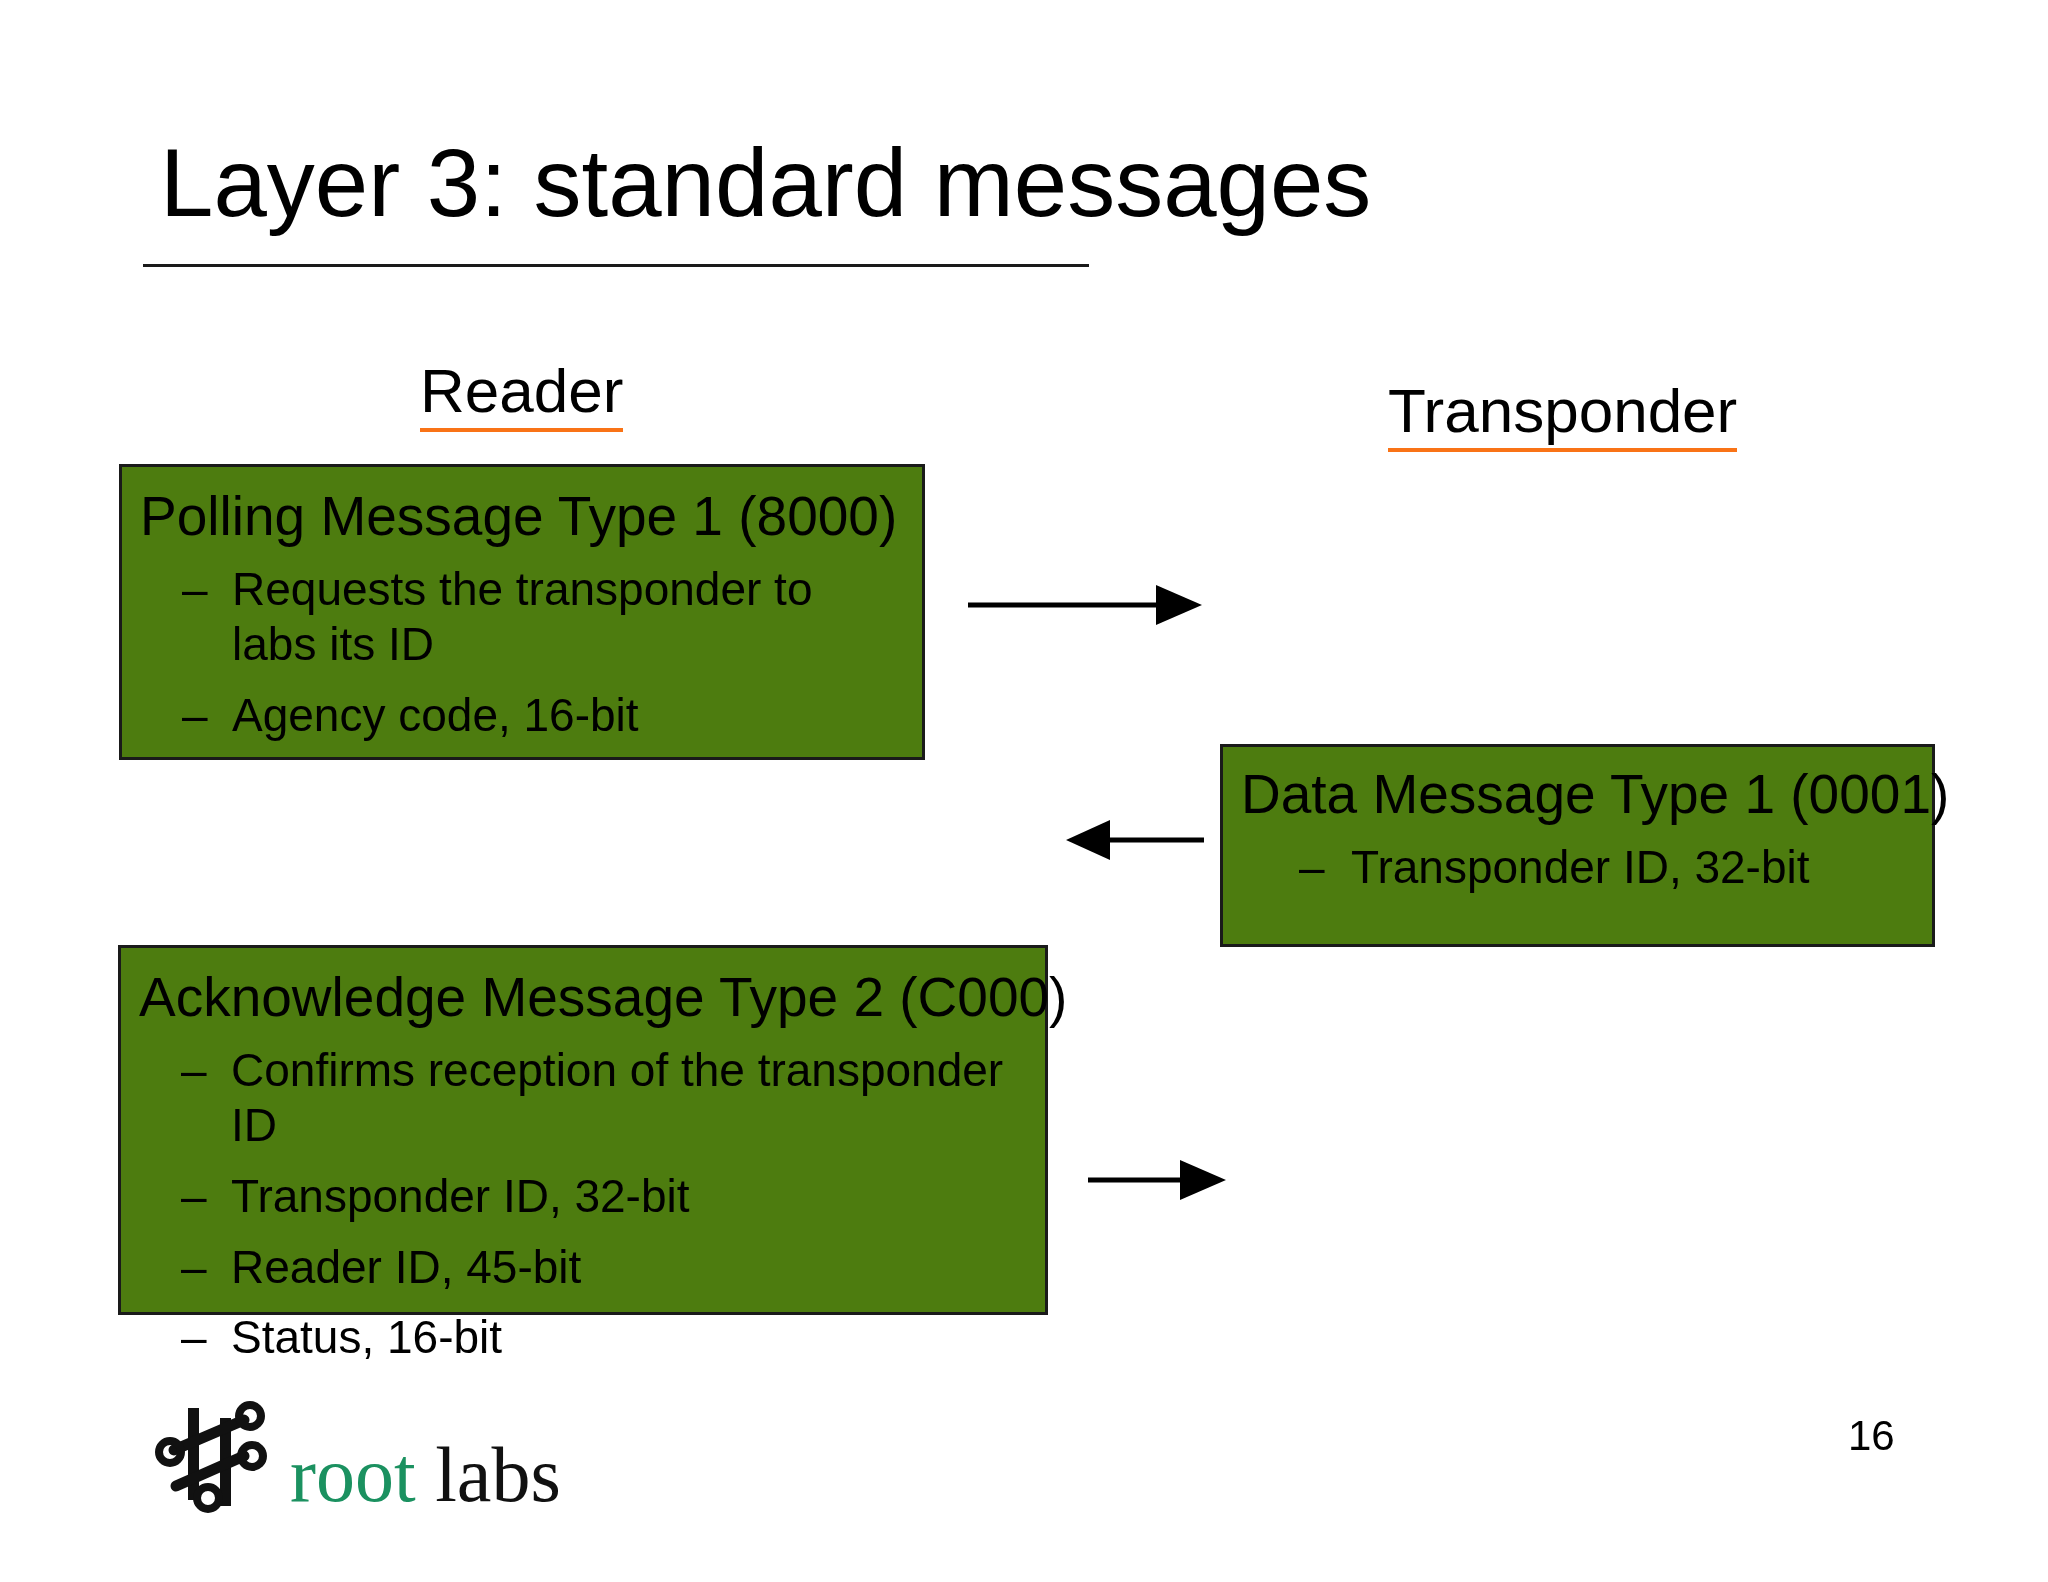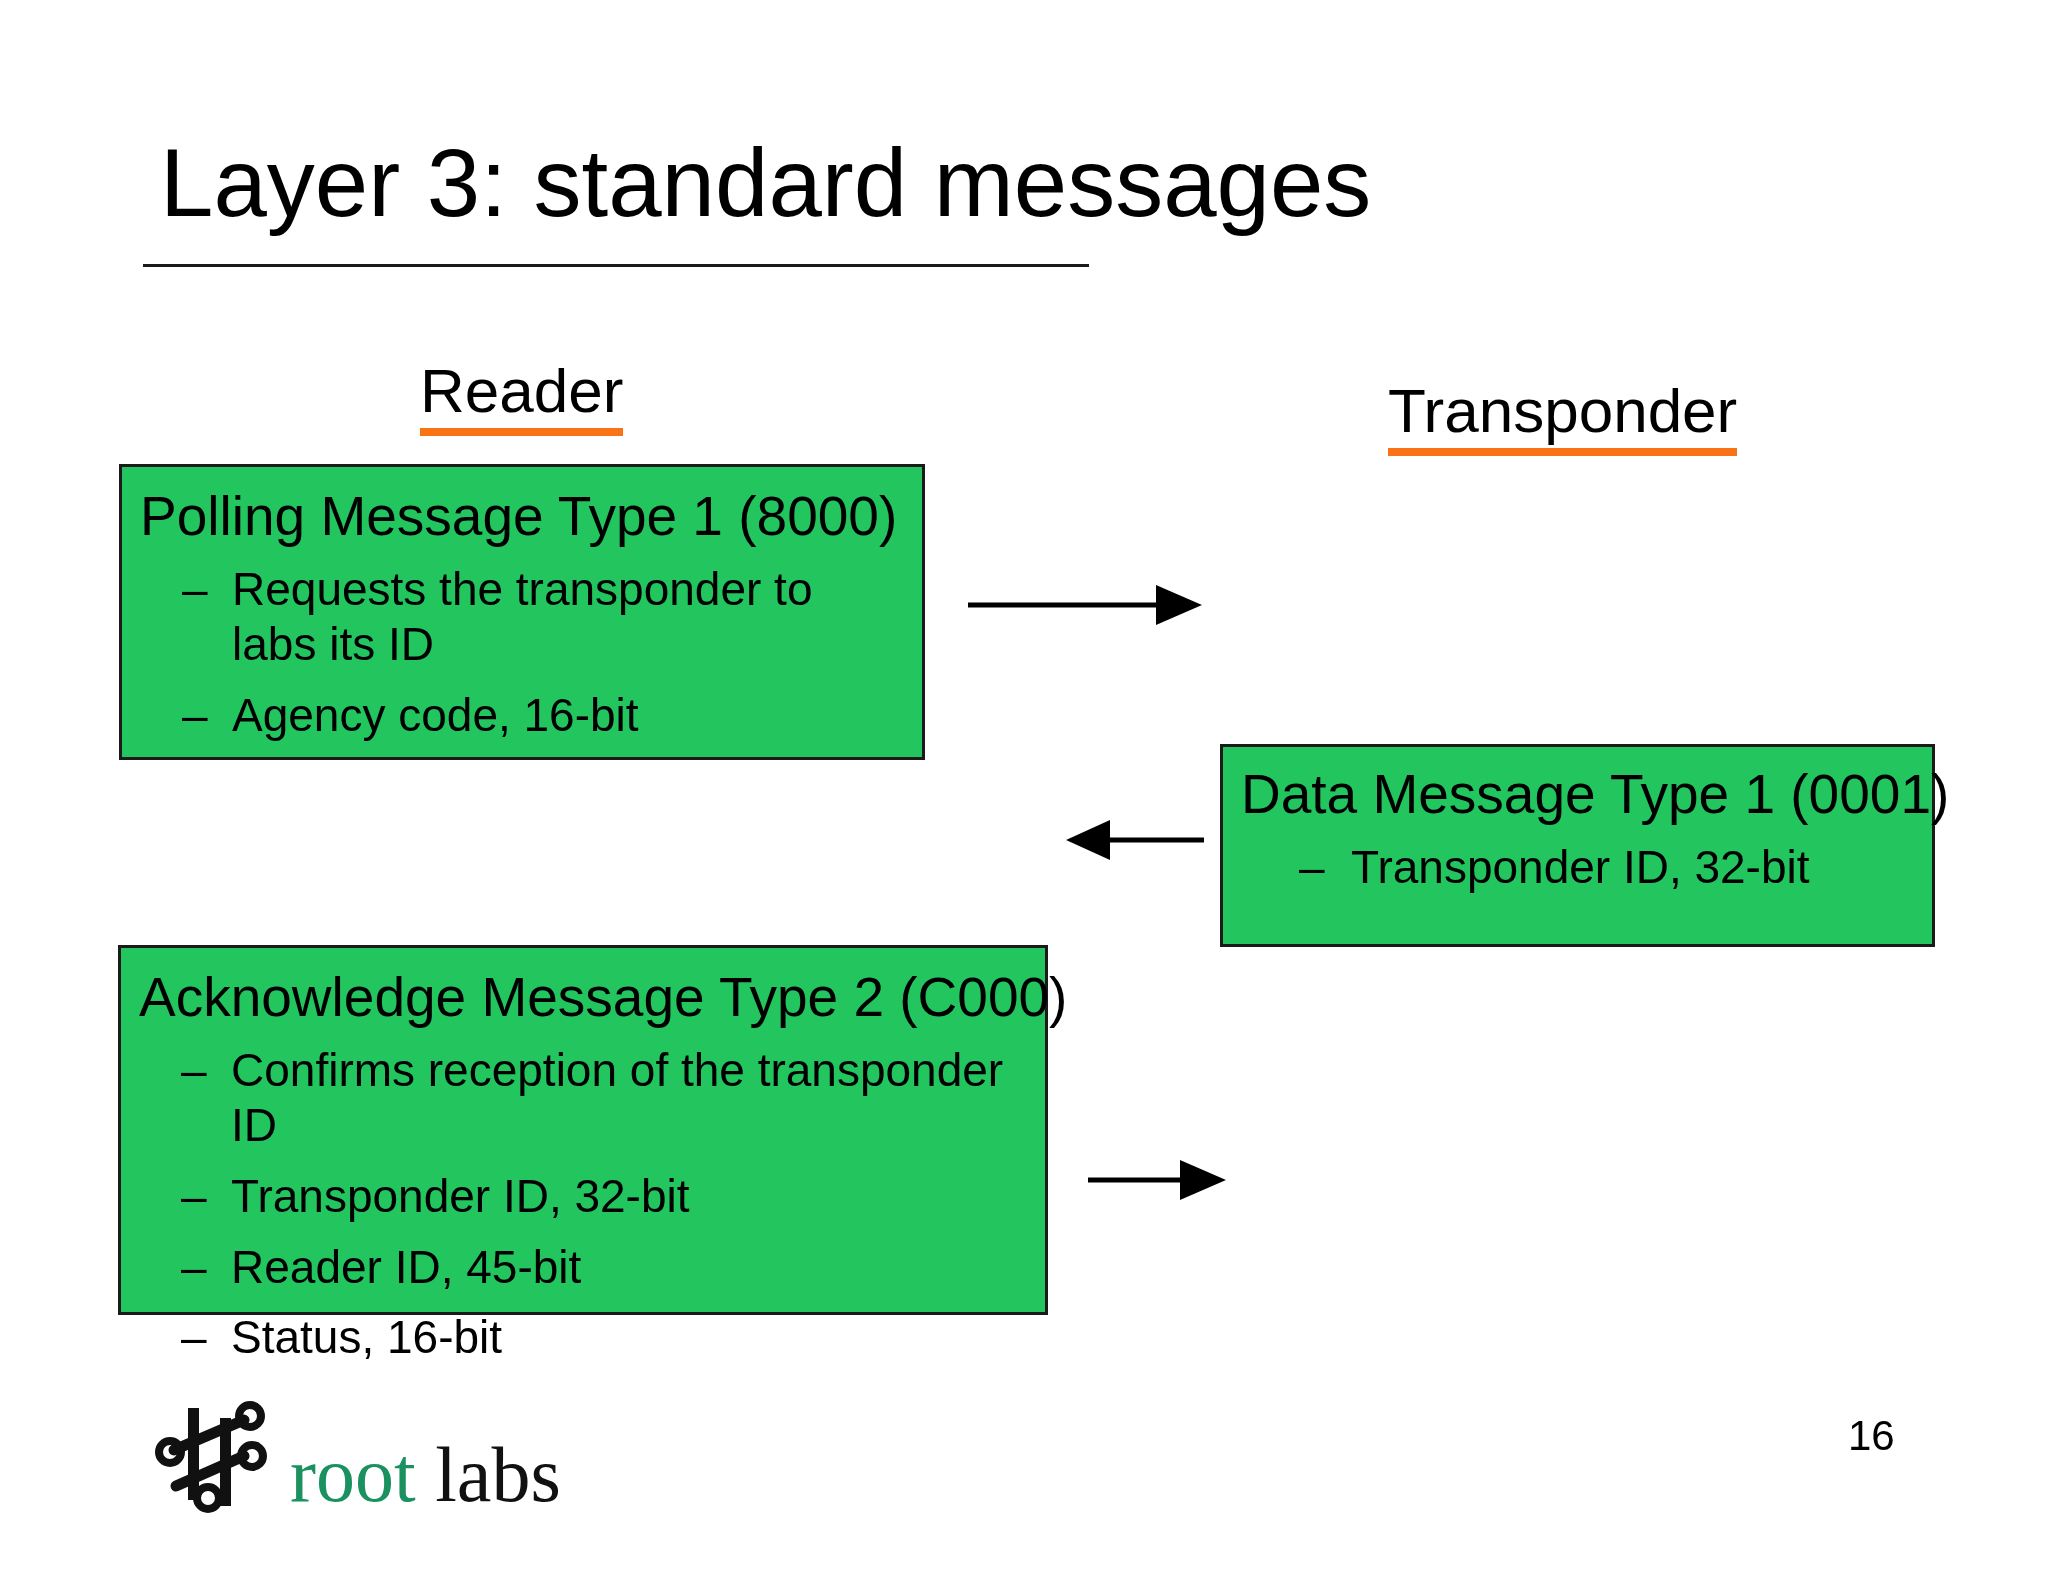--- a/index.html
+++ b/index.html
@@ -41,35 +41,35 @@
   }
 
   
   .column-header {
     position: absolute;
     font-size: 62px;
     line-height: 1.0;
     white-space: nowrap;
     color: #000000;
     padding-bottom: 6px;
-    border-bottom: 8px solid #f97316;
+    border-bottom: 4px solid #f97316;
   }
   #header-reader {
     left: 420px;
     top: 360px;
   }
   #header-transponder {
     left: 1388px;
     top: 380px;
   }
 
   
   .msg-box {
     position: absolute;
-    background: #22c55e;
+    background: #4d7c0f;
     border: 3px solid #1a1a1a;
     box-sizing: border-box;
   }
   .msg-title {
     font-size: 55px;
     line-height: 1.08;
     color: #000000;
     white-space: nowrap;
   }
   .msg-list {

